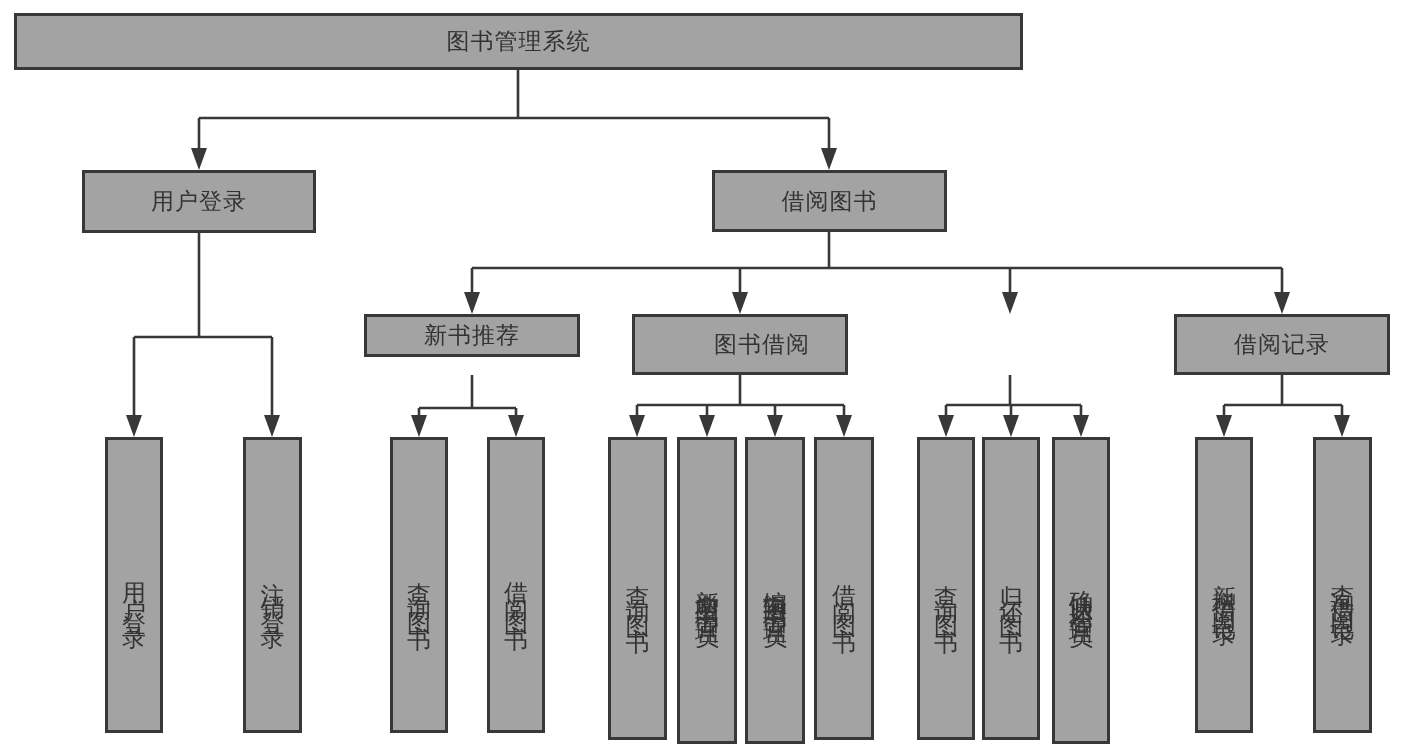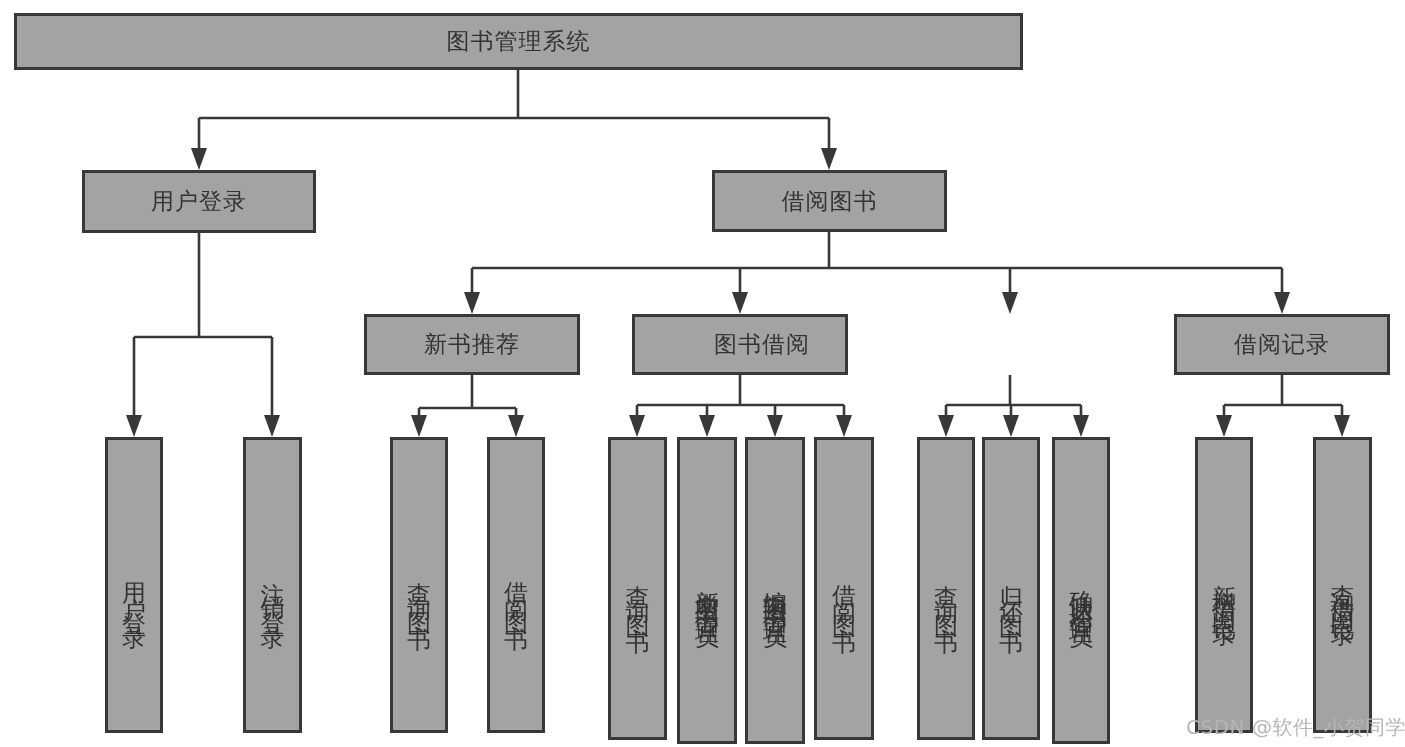--- a/index.html
+++ b/index.html
@@ -105,21 +105,21 @@
     <span>图书管理系统</span>
   </div>
 
   <div class="box hbox" style="left:82px; top:170px; width:234px; height:63px;">
     <span>用户登录</span>
   </div>
   <div class="box hbox" style="left:712px; top:170px; width:235px; height:62px;">
     <span>借阅图书</span>
   </div>
 
-  <div class="box hbox" style="left:364px; top:314px; width:216px; height:61px;">
+  <div class="box hbox" style="left:364px; top:314px; width:216px; height:43px;">
     <span>新书推荐</span>
   </div>
   <div class="box hbox" style="left:632px; top:314px; width:216px; height:61px;padding-left:44px;">
     <span>图书借阅</span>
   </div>
   <div class="box hbox" style="left:1174px; top:314px; width:216px; height:61px;">
     <span>借阅记录</span>
   </div>
 
   <div class="box leaf" style="left:105px; top:437px; width:58px; height:296px;">
@@ -159,15 +159,14 @@
     <span>确认归还（管理员）</span>
   </div>
 
   <div class="box leaf mid" style="left:1195px; top:437px; width:58px; height:296px;">
     <span>新增借阅记录</span>
   </div>
   <div class="box leaf mid" style="left:1313px; top:437px; width:59px; height:296px;">
     <span>查询借阅记录</span>
   </div>
 
-  <div class="watermark">CSDN @软件_小贺同学</div>
 
 </div>
 
 </body></html>

